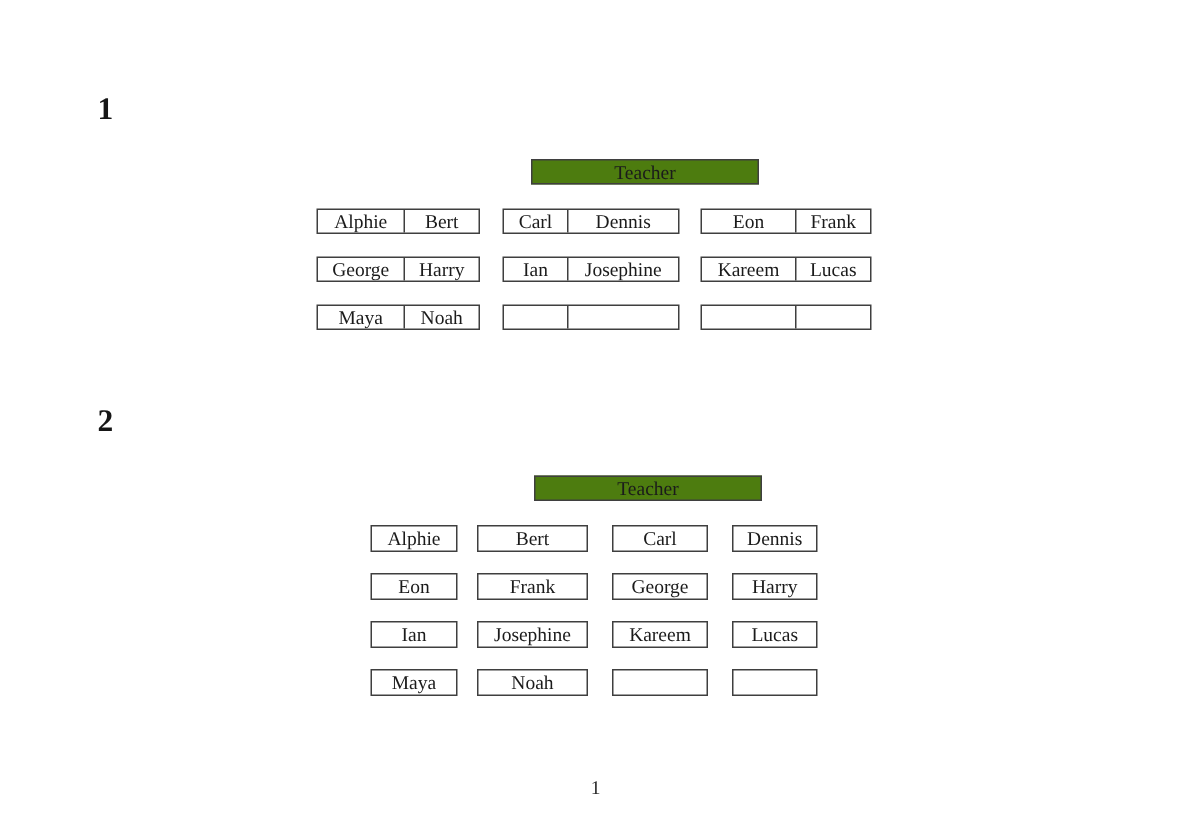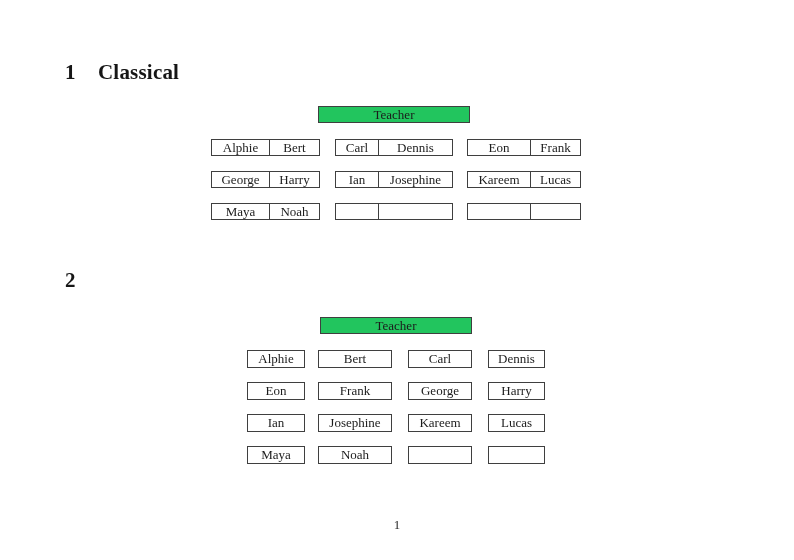--- a/index.html
+++ b/index.html
@@ -6,22 +6,22 @@
   .page{
     position:relative;width:794px;height:560px;background:#ffffff;
     font-family:"Liberation Serif","DejaVu Serif",serif;color:#1b1b1b;overflow:hidden;
   }
   
   .heading{position:absolute;left:65px;display:flex;font-weight:700;font-size:21px;color:#161616;letter-spacing:.2px;}
   .heading .num{width:33px;}
   .h1{top:60px;}
   .h2{top:268px;}
   
-  .tbox{position:absolute;box-sizing:border-box;border:1px solid #3f3f3f;background:#22c55e;
-        text-align:center;font-size:13px;line-height:15px;}
+  .tbox{position:absolute;box-sizing:border-box;border:1px solid #3f3f3f;background:#4d7c0f;
+        text-align:center;font-size:13px;line-height:15px;margin-left:36px;}
   .t1{left:318px;top:106px;width:152px;height:17px;}
   .t2{left:320px;top:317px;width:152px;height:17px;}
   
   .desk{position:absolute;display:flex;box-sizing:border-box;border:1px solid #3f3f3f;height:17px;background:#fff;}
   .cell{font-size:13px;line-height:15px;text-align:center;white-space:nowrap;overflow:hidden;}
   .cell-l{box-sizing:border-box;border-right:1px solid #3f3f3f;}
   .cell-r{flex:1;}
   .r1{top:139px}.r2{top:171px}.r3{top:203px}
   .ca{left:211px;width:109px}.ca .cell-l{width:58px}
   .cb{left:335px;width:118px}.cb .cell-l{width:43px}
@@ -34,21 +34,20 @@
   
   .page-number{position:absolute;top:517px;left:0;width:100%;text-align:center;font-size:13px;color:#2a2a2a;}
 </style>
 </head>
 <body>
 
 <div class="page">
 
   <div class="heading h1">
     <span class="num">1</span>
-    <span class="ttl">Classical</span>
   </div>
 
   <div class="tbox t1">Teacher</div>
 
   <div class="desk r1 ca">
     <div class="cell cell-l">Alphie</div>
     <div class="cell cell-r">Bert</div>
   </div>
   <div class="desk r1 cb">
     <div class="cell cell-l">Carl</div>

